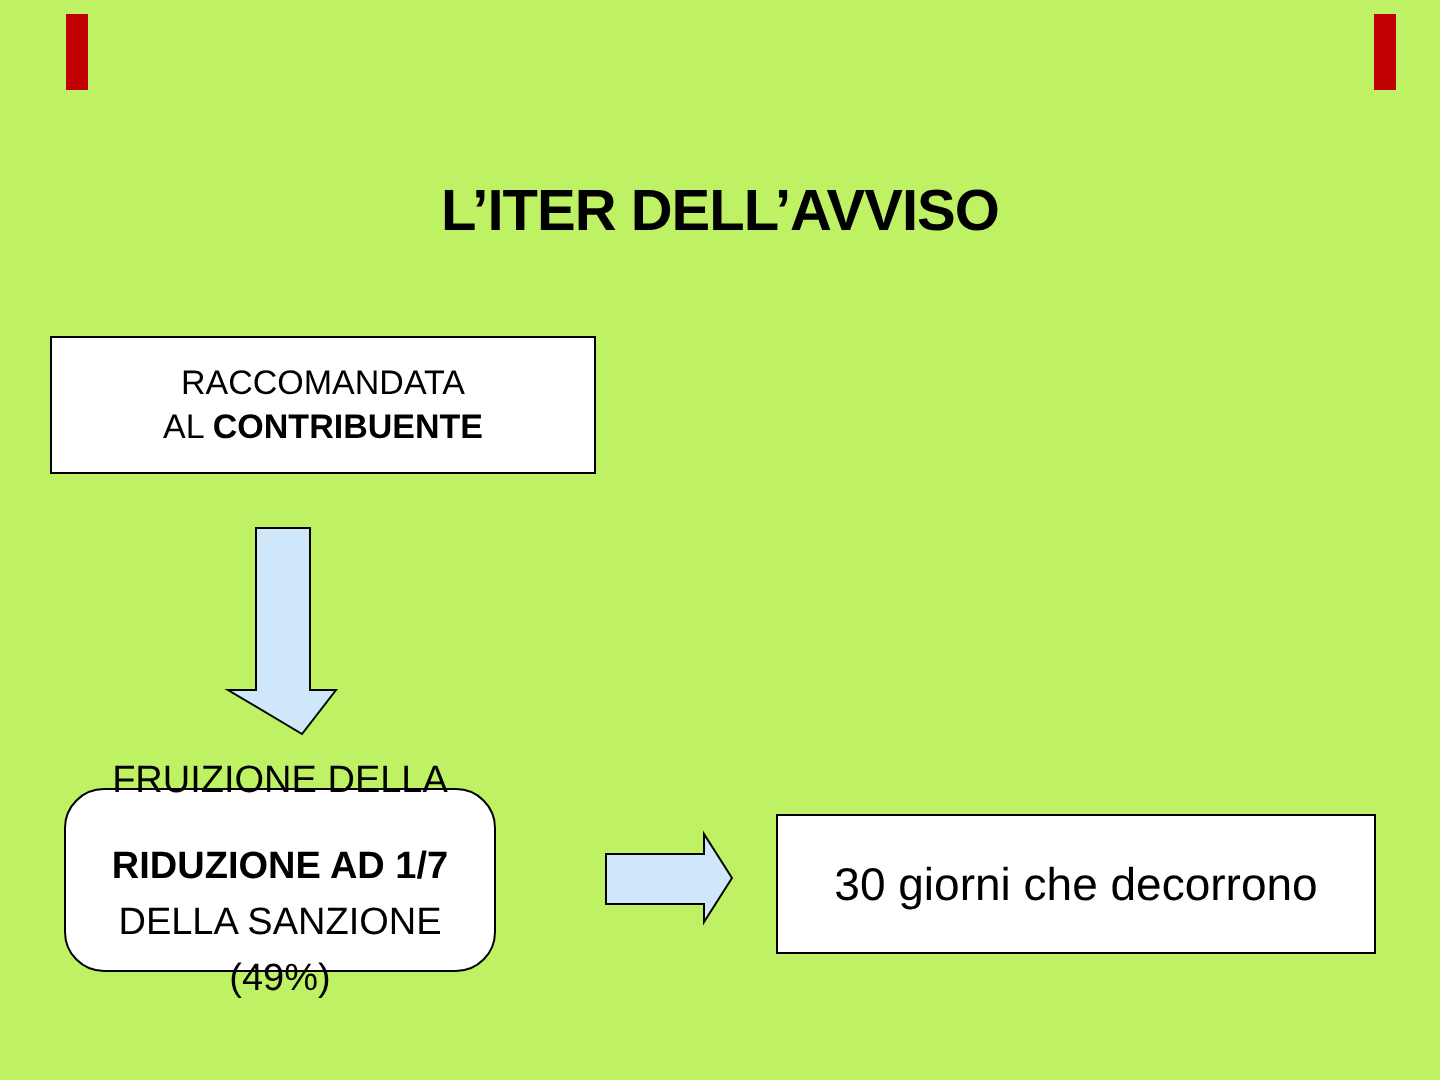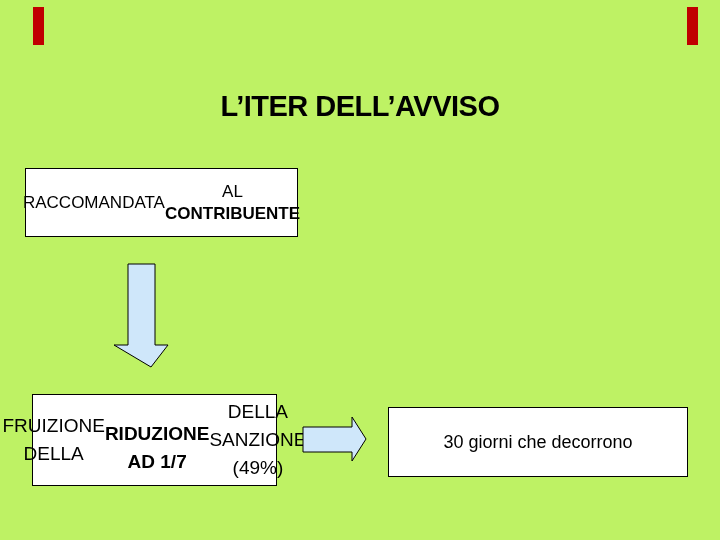--- a/index.html
+++ b/index.html
@@ -27,36 +27,36 @@
     letter-spacing:-0.5px;
     color:#000;
     margin:0;
   }
   .flowbox{
     position:absolute;
     box-sizing:border-box;
     border:1px solid #000;
     background:#fff;
     display:flex;
-    flex-direction:row;
+    flex-direction:column;
     justify-content:center;
     align-items:center;
     text-align:center;
   }
   .box-raccomandata{
     left:25px;top:168px;width:273px;height:69px;
     font-size:17px;line-height:22px;
   }
   .box-fruizione{
-    left:32px;top:394px;width:245px;height:92px;
-    font-size:19px;line-height:28px;
+    left:32px;top:394px;width:216px;height:92px;
+    font-size:19px;line-height:28px;border-radius:20px;
   }
   .box-giorni{
     left:388px;top:407px;width:300px;height:70px;
-    font-size:18px;line-height:32px;
+    font-size:23px;line-height:32px;
   }
   .bold{font-weight:bold;margin-top:15px;}
   .arrow-svg{position:absolute;}
   .arrow-down{left:108px;top:260px;}
   .arrow-right{left:298px;top:410px;}
 </style>
 </head>
 <body>
 
 <div class="slide">

